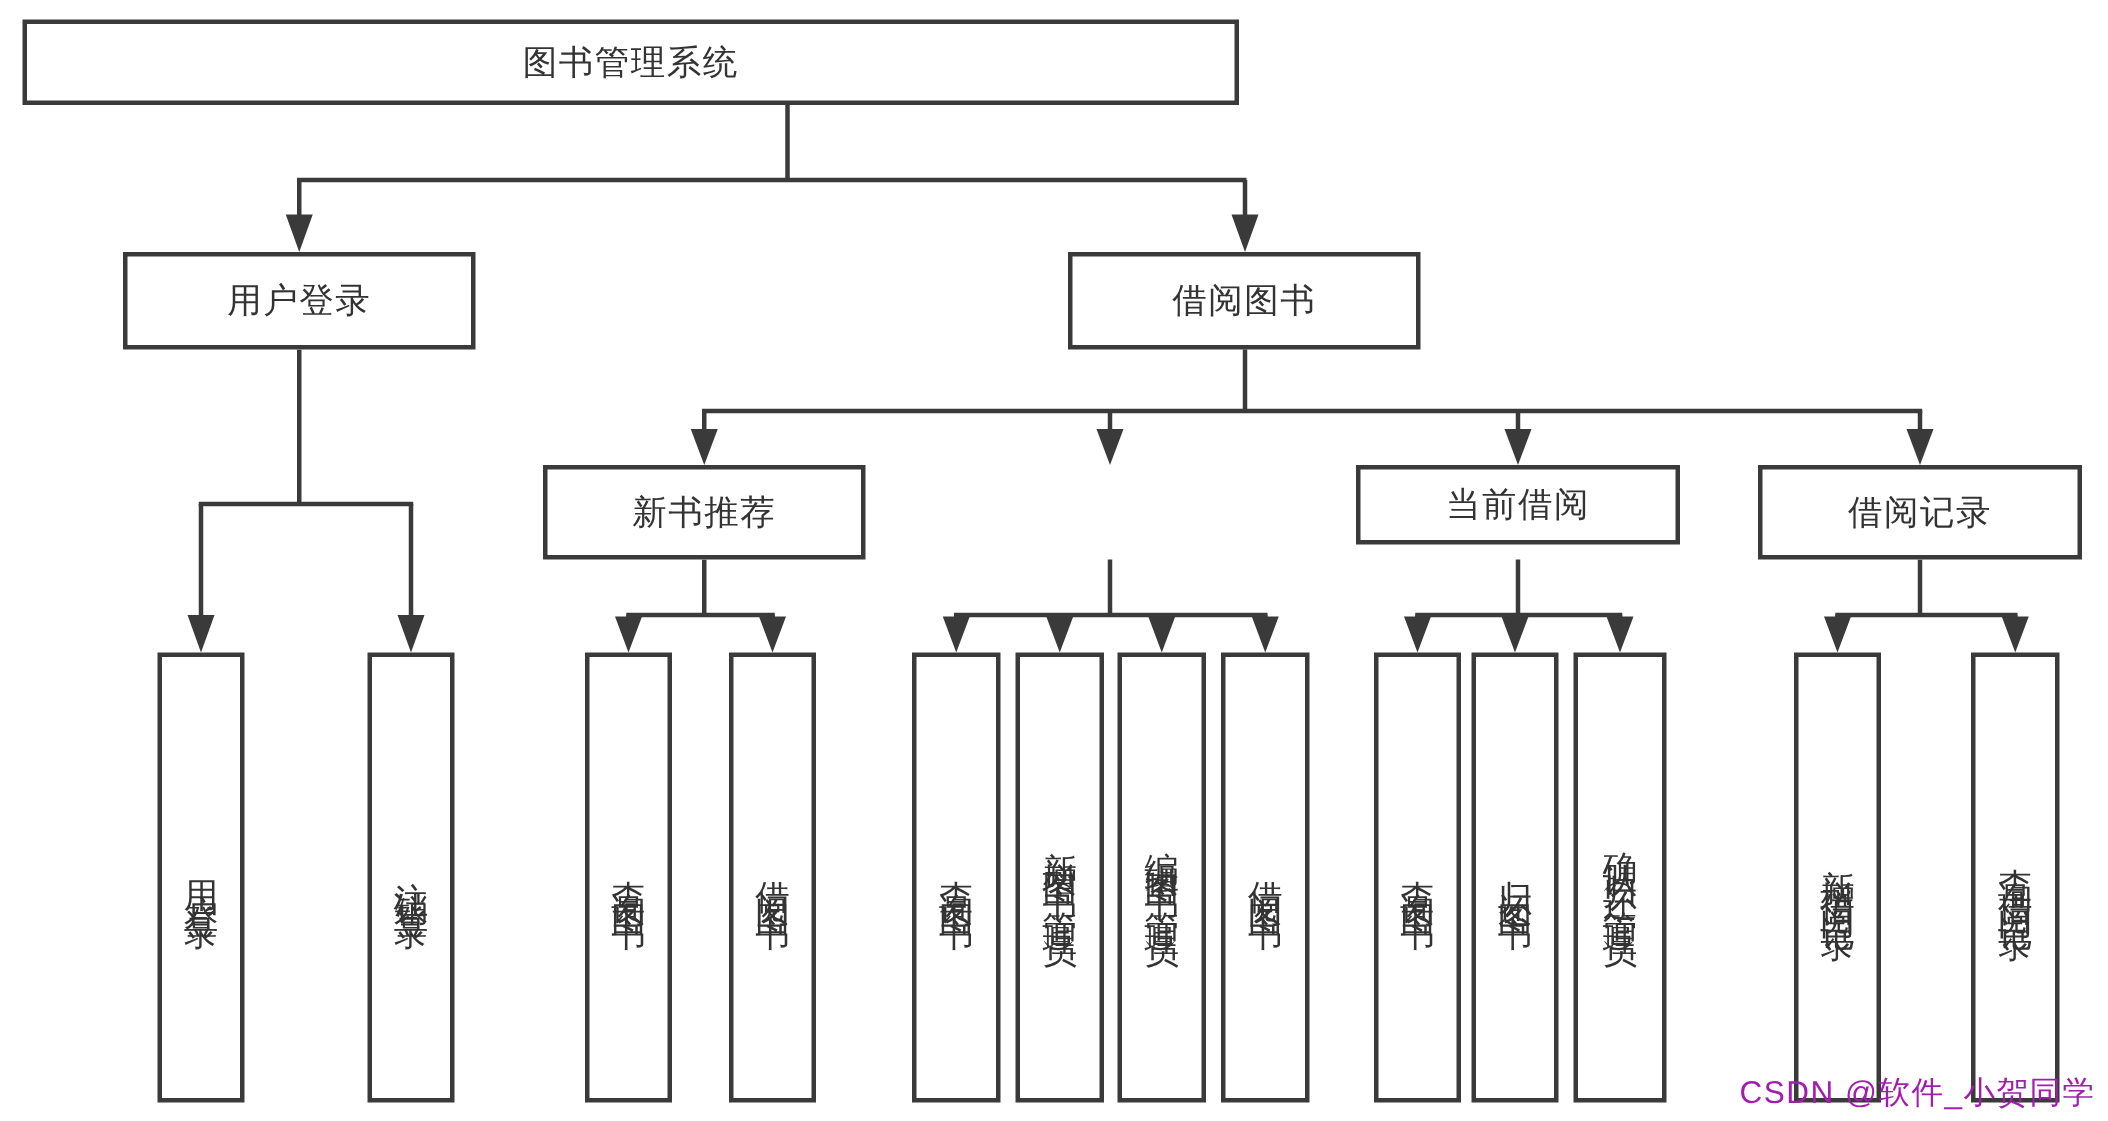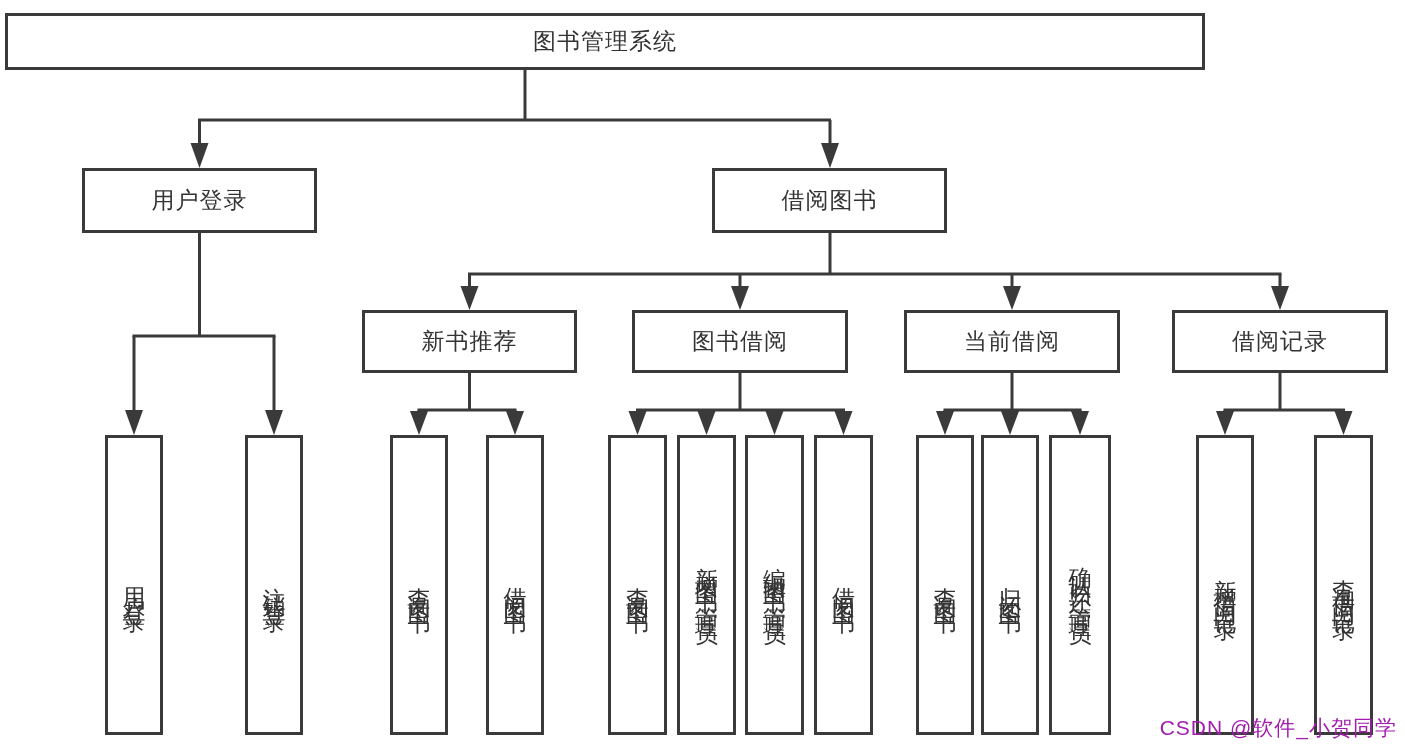--- a/index.html
+++ b/index.html
@@ -30,26 +30,26 @@
   }
   .h { font-size: 23px; letter-spacing: 1px; }
   .v {
     writing-mode: vertical-rl;
     text-orientation: mixed;
     font-size: 23px;
     letter-spacing: 8px;
     line-height: 1;
   }
   
-  #root { left: 5px;   top: 13px;  width: 1200px; height: 57px; }
+  #root { left: 15px;   top: 13px;  width: 811px; height: 57px; }
   #b0   { left: 82px;   top: 168px; width: 235px;  height: 65px; }
   #b1   { left: 712px;  top: 168px; width: 235px;  height: 65px; }
   #c0   { left: 362px;  top: 310px; width: 215px;  height: 63px; }
   #c1   { left: 632px;  top: 310px; width: 216px;  height: 63px; }
-  #c2   { left: 904px;  top: 310px; width: 216px;  height: 63px; }
+  #c2   { left: 904px;  top: 310px; width: 216px;  height: 53px; }
   #c3   { left: 1172px; top: 310px; width: 216px;  height: 63px; }
   .leaf { top: 435px; height: 300px; }
   #l0  { left: 105px;  width: 58px; }
   #l1  { left: 245px;  width: 58px; }
   #l2  { left: 390px;  width: 58px; }
   #l3  { left: 486px;  width: 58px; }
   #l4  { left: 608px;  width: 59px; }
   #l5  { left: 677px;  width: 59px; }
   #l6  { left: 745px;  width: 59px; }
   #l7  { left: 814px;  width: 59px; }
@@ -135,21 +135,20 @@
     <line x1="1343.5" y1="410" x2="1343.5" y2="416"></line>
     <polygon points="1334.5,411 1352.5,411 1343.5,435" stroke="none"></polygon>
   </svg>
 
   <div id="root" class="node h">图书管理系统</div>
 
   <div id="b0" class="node h">用户登录</div>
   <div id="b1" class="node h">借阅图书</div>
 
   <div id="c0" class="node h">新书推荐</div>
-  <div id="c1" class="node h">图书借阅</div>
   <div id="c2" class="node h">当前借阅</div>
   <div id="c3" class="node h">借阅记录</div>
 
   <div id="l0" class="node v leaf">用户登录</div>
   <div id="l1" class="node v leaf">注销登录</div>
 
   <div id="l2" class="node v leaf">查询图书</div>
   <div id="l3" class="node v leaf">借阅图书</div>
 
   <div id="l4" class="node v leaf">查询图书</div>

